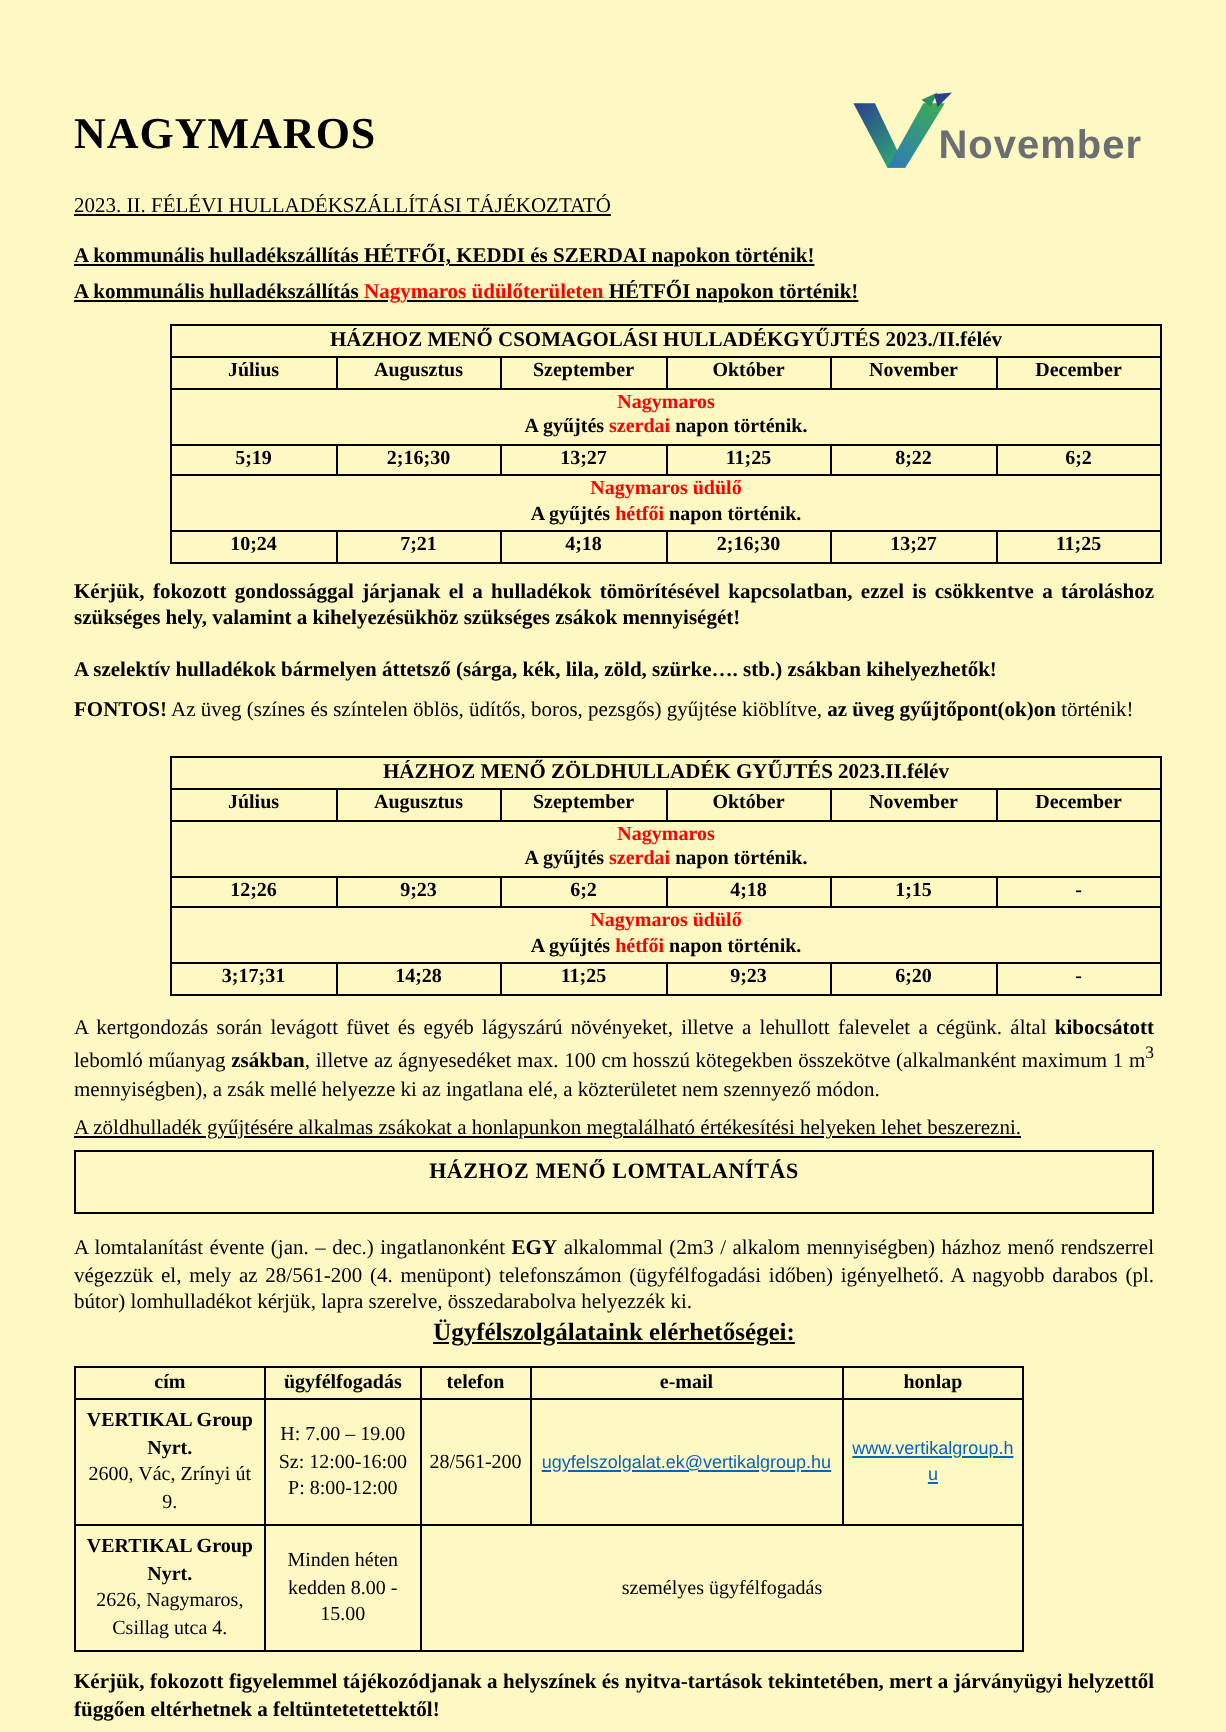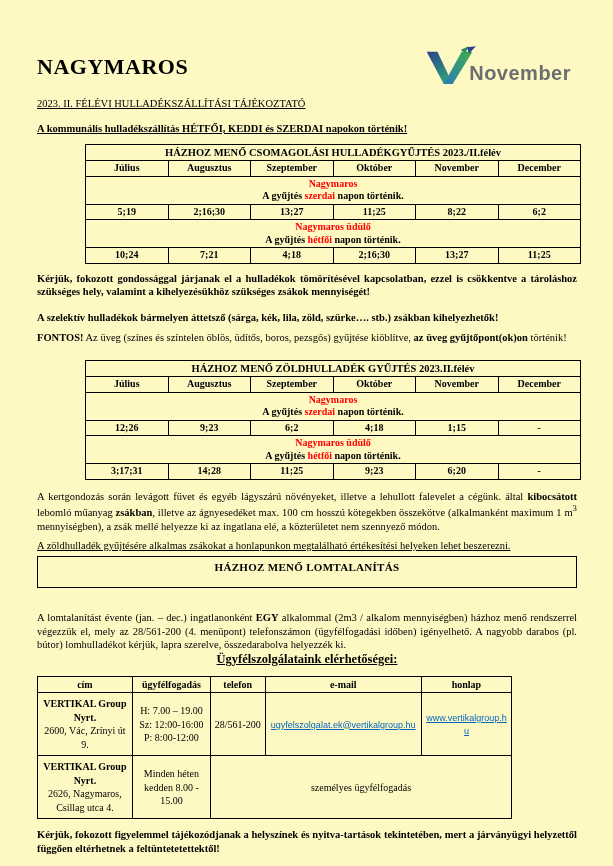--- a/index.html
+++ b/index.html
@@ -32,21 +32,21 @@
   
   .para { font-size:10.5px; text-align:justify; line-height:1.3; }
   .b { font-weight:bold; }
   .p-selective { margin-top:12px; font-weight:bold; }
   .p-compress { margin-top:8px; font-weight:bold; }
   .p-fontos { margin-top:6px; }
   .p-green { margin-top:10px; }
   .p-bags { margin-top:6px; text-decoration:underline; }
   .lom-box { margin-top:3px; border:1.5px solid #000; height:30px; text-align:center; }
   .lom-box .t { font-size:11px; font-weight:bold; letter-spacing:.3px; padding-top:4px; }
-  .p-lom { margin-top:23px; }
+  .p-lom { margin-top:11px; }
   .p-footer { margin-top:9px; font-weight:bold; }
   
   .contacts-h { text-align:center; font-size:12.5px; font-weight:bold; text-decoration:underline; }
   table.contact { border-collapse:collapse; width:475px; margin-top:9px; border:1.5px solid #000; table-layout:fixed; }
   table.contact td, table.contact th { border:1px solid #000; font-size:10px; text-align:center; vertical-align:middle; padding:2px 3px; line-height:1.35; }
   table.contact th { font-weight:bold; padding:1px 2px; }
   table.contact .r1 td, table.contact .r2 td { height:58px; }
   .c-name { font-weight:bold; }
   a.lnk { color:#0563c1; text-decoration:underline; font-family:"Liberation Sans", sans-serif; font-size:9px; cursor:pointer; word-break:break-all; }
 </style>
@@ -76,20 +76,21 @@
           <polygon points="48,1 58,0 50,8" fill="#2b3f8f"></polygon>
         </svg>
       </span>
       <span class="logo-text">November</span>
     </div>
   </div>
 
   <div class="subtitle">2023.  II. FÉLÉVI HULLADÉKSZÁLLÍTÁSI TÁJÉKOZTATÓ</div>
 
   <div class="notice n1">A kommunális hulladékszállítás HÉTFŐI, KEDDI és SZERDAI napokon történik!</div>
+  <div class="notice n2"><span>A kommunális hulladékszállítás </span><span class="red">Nagymaros üdülőterületen</span><span> HÉTFŐI napokon történik!</span></div>
 
   <table class="sched sched1">
     <tbody>
       <tr>
         <td colspan="6" class="t-title">HÁZHOZ MENŐ CSOMAGOLÁSI HULLADÉKGYŰJTÉS 2023./II.félév</td>
       </tr>
       <tr>
         <td>Július</td>
         <td>Augusztus</td>
         <td>Szeptember</td>

